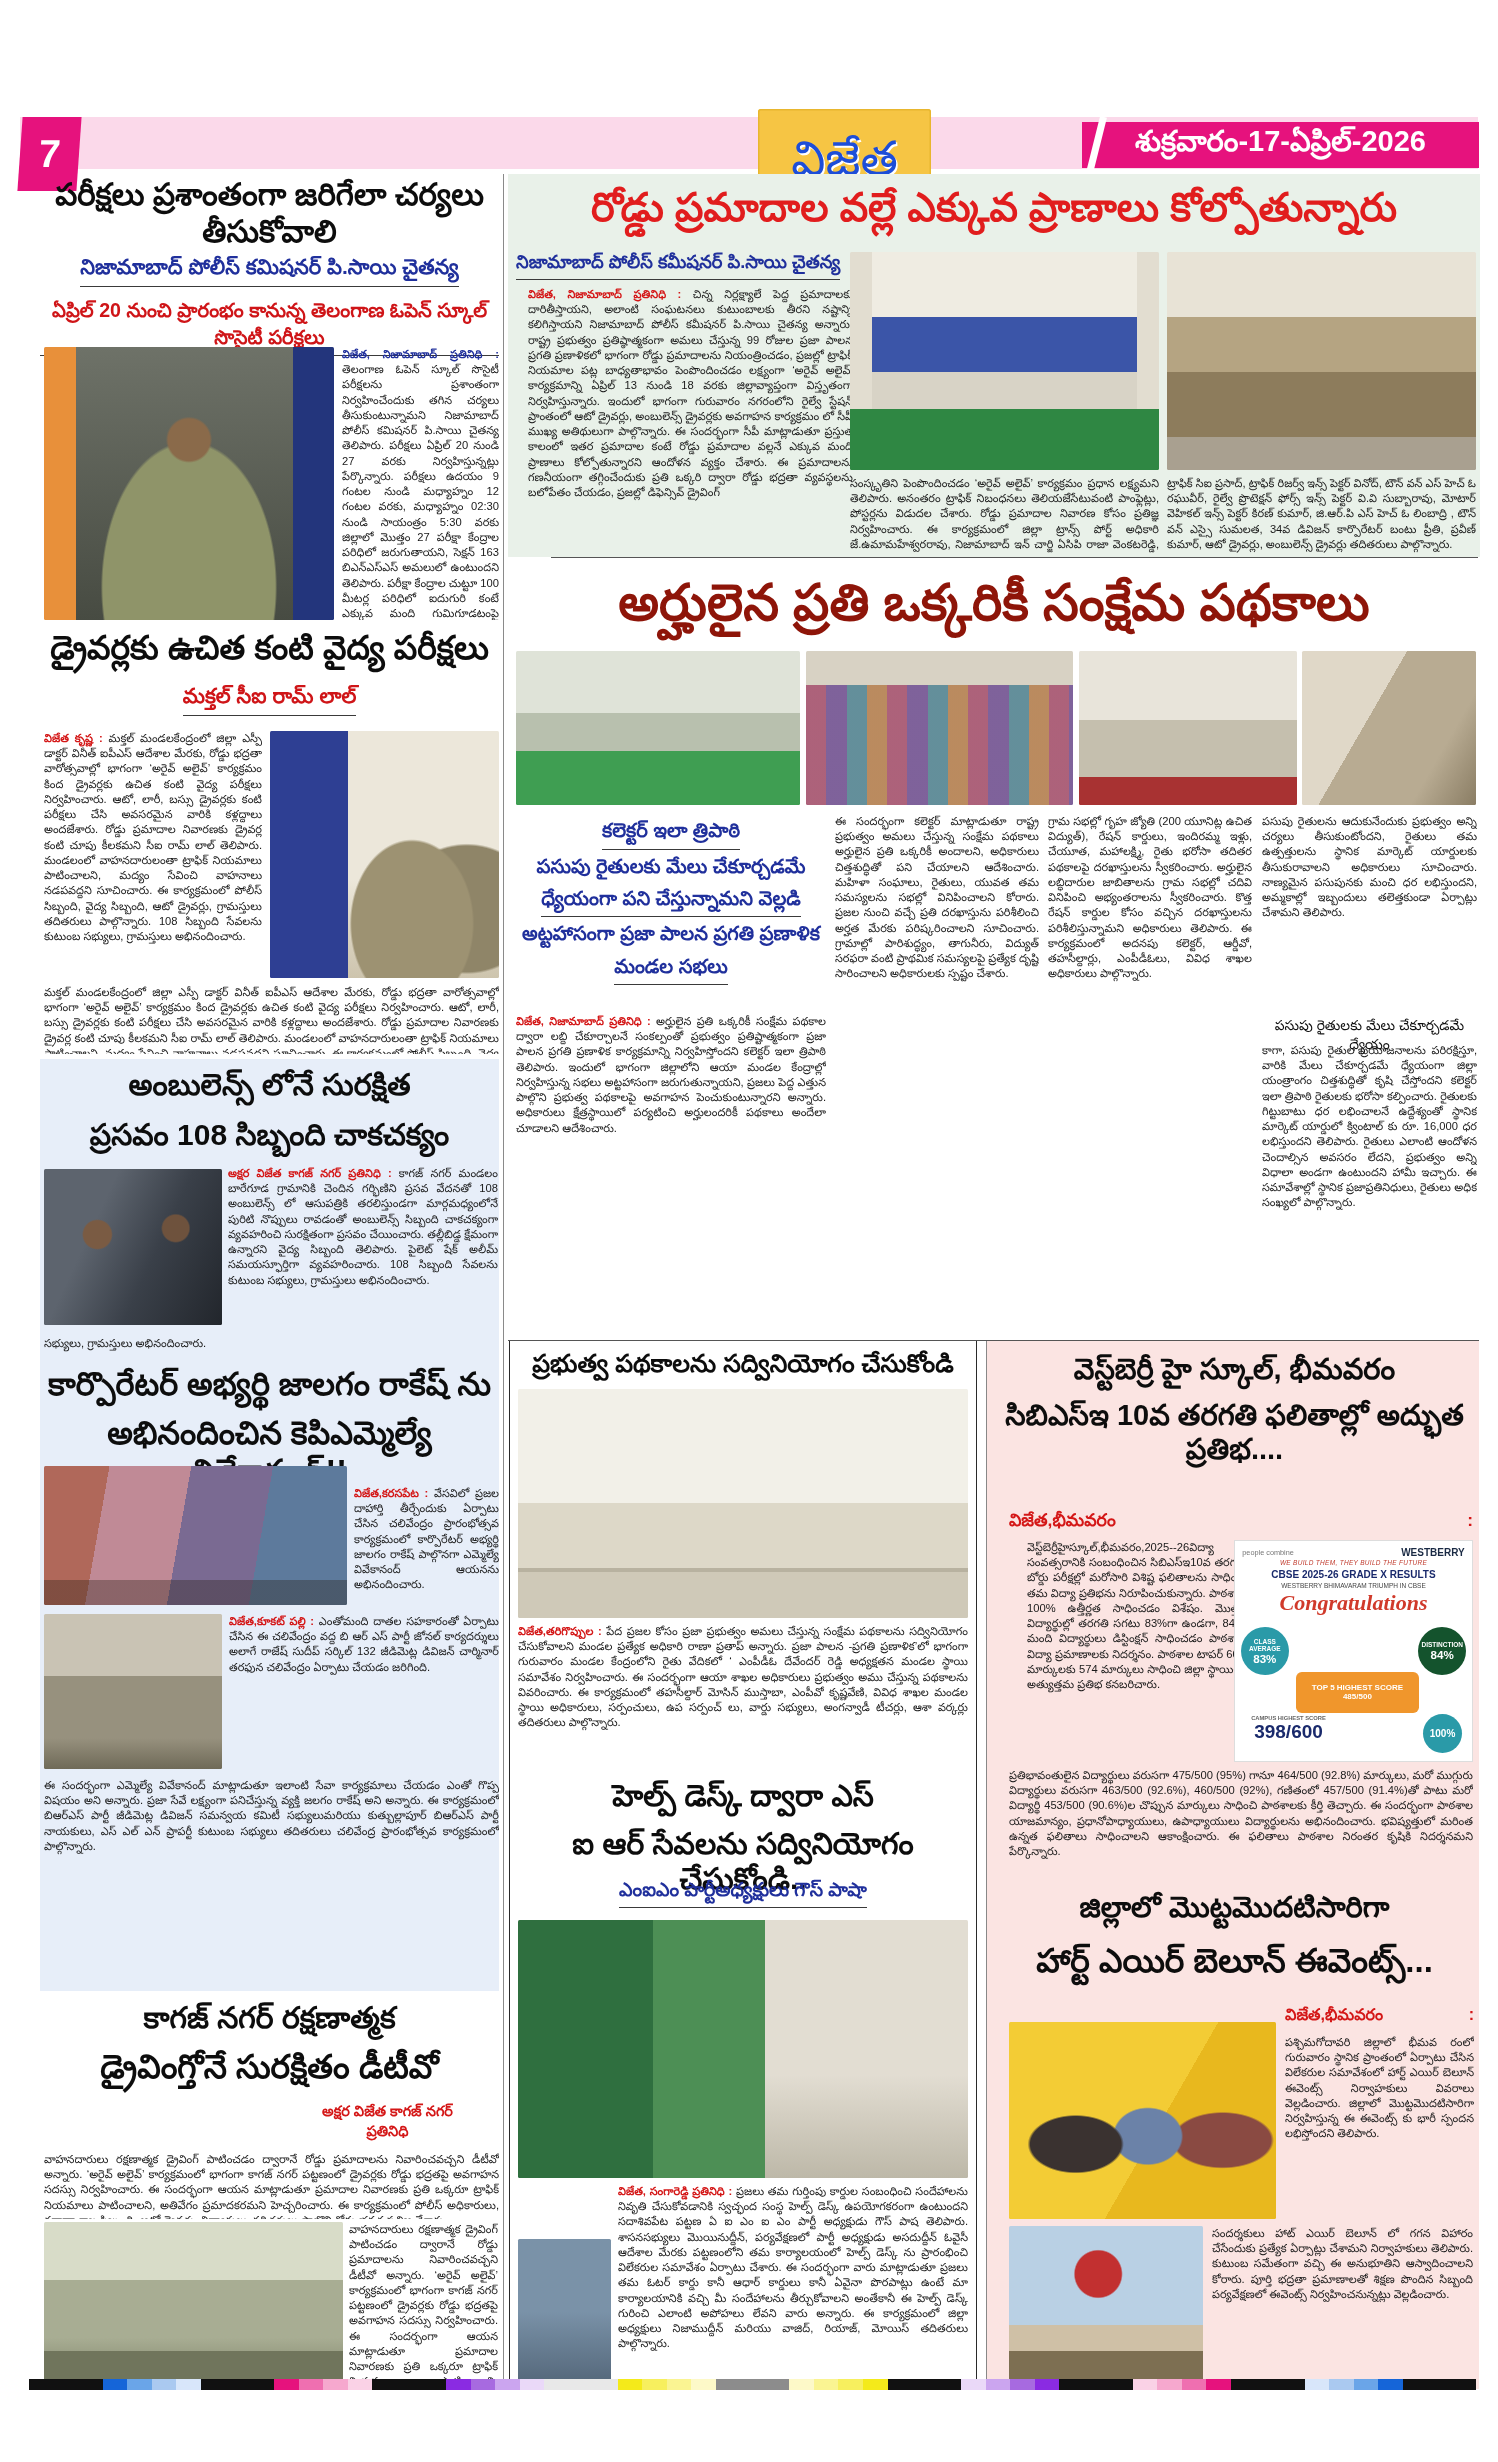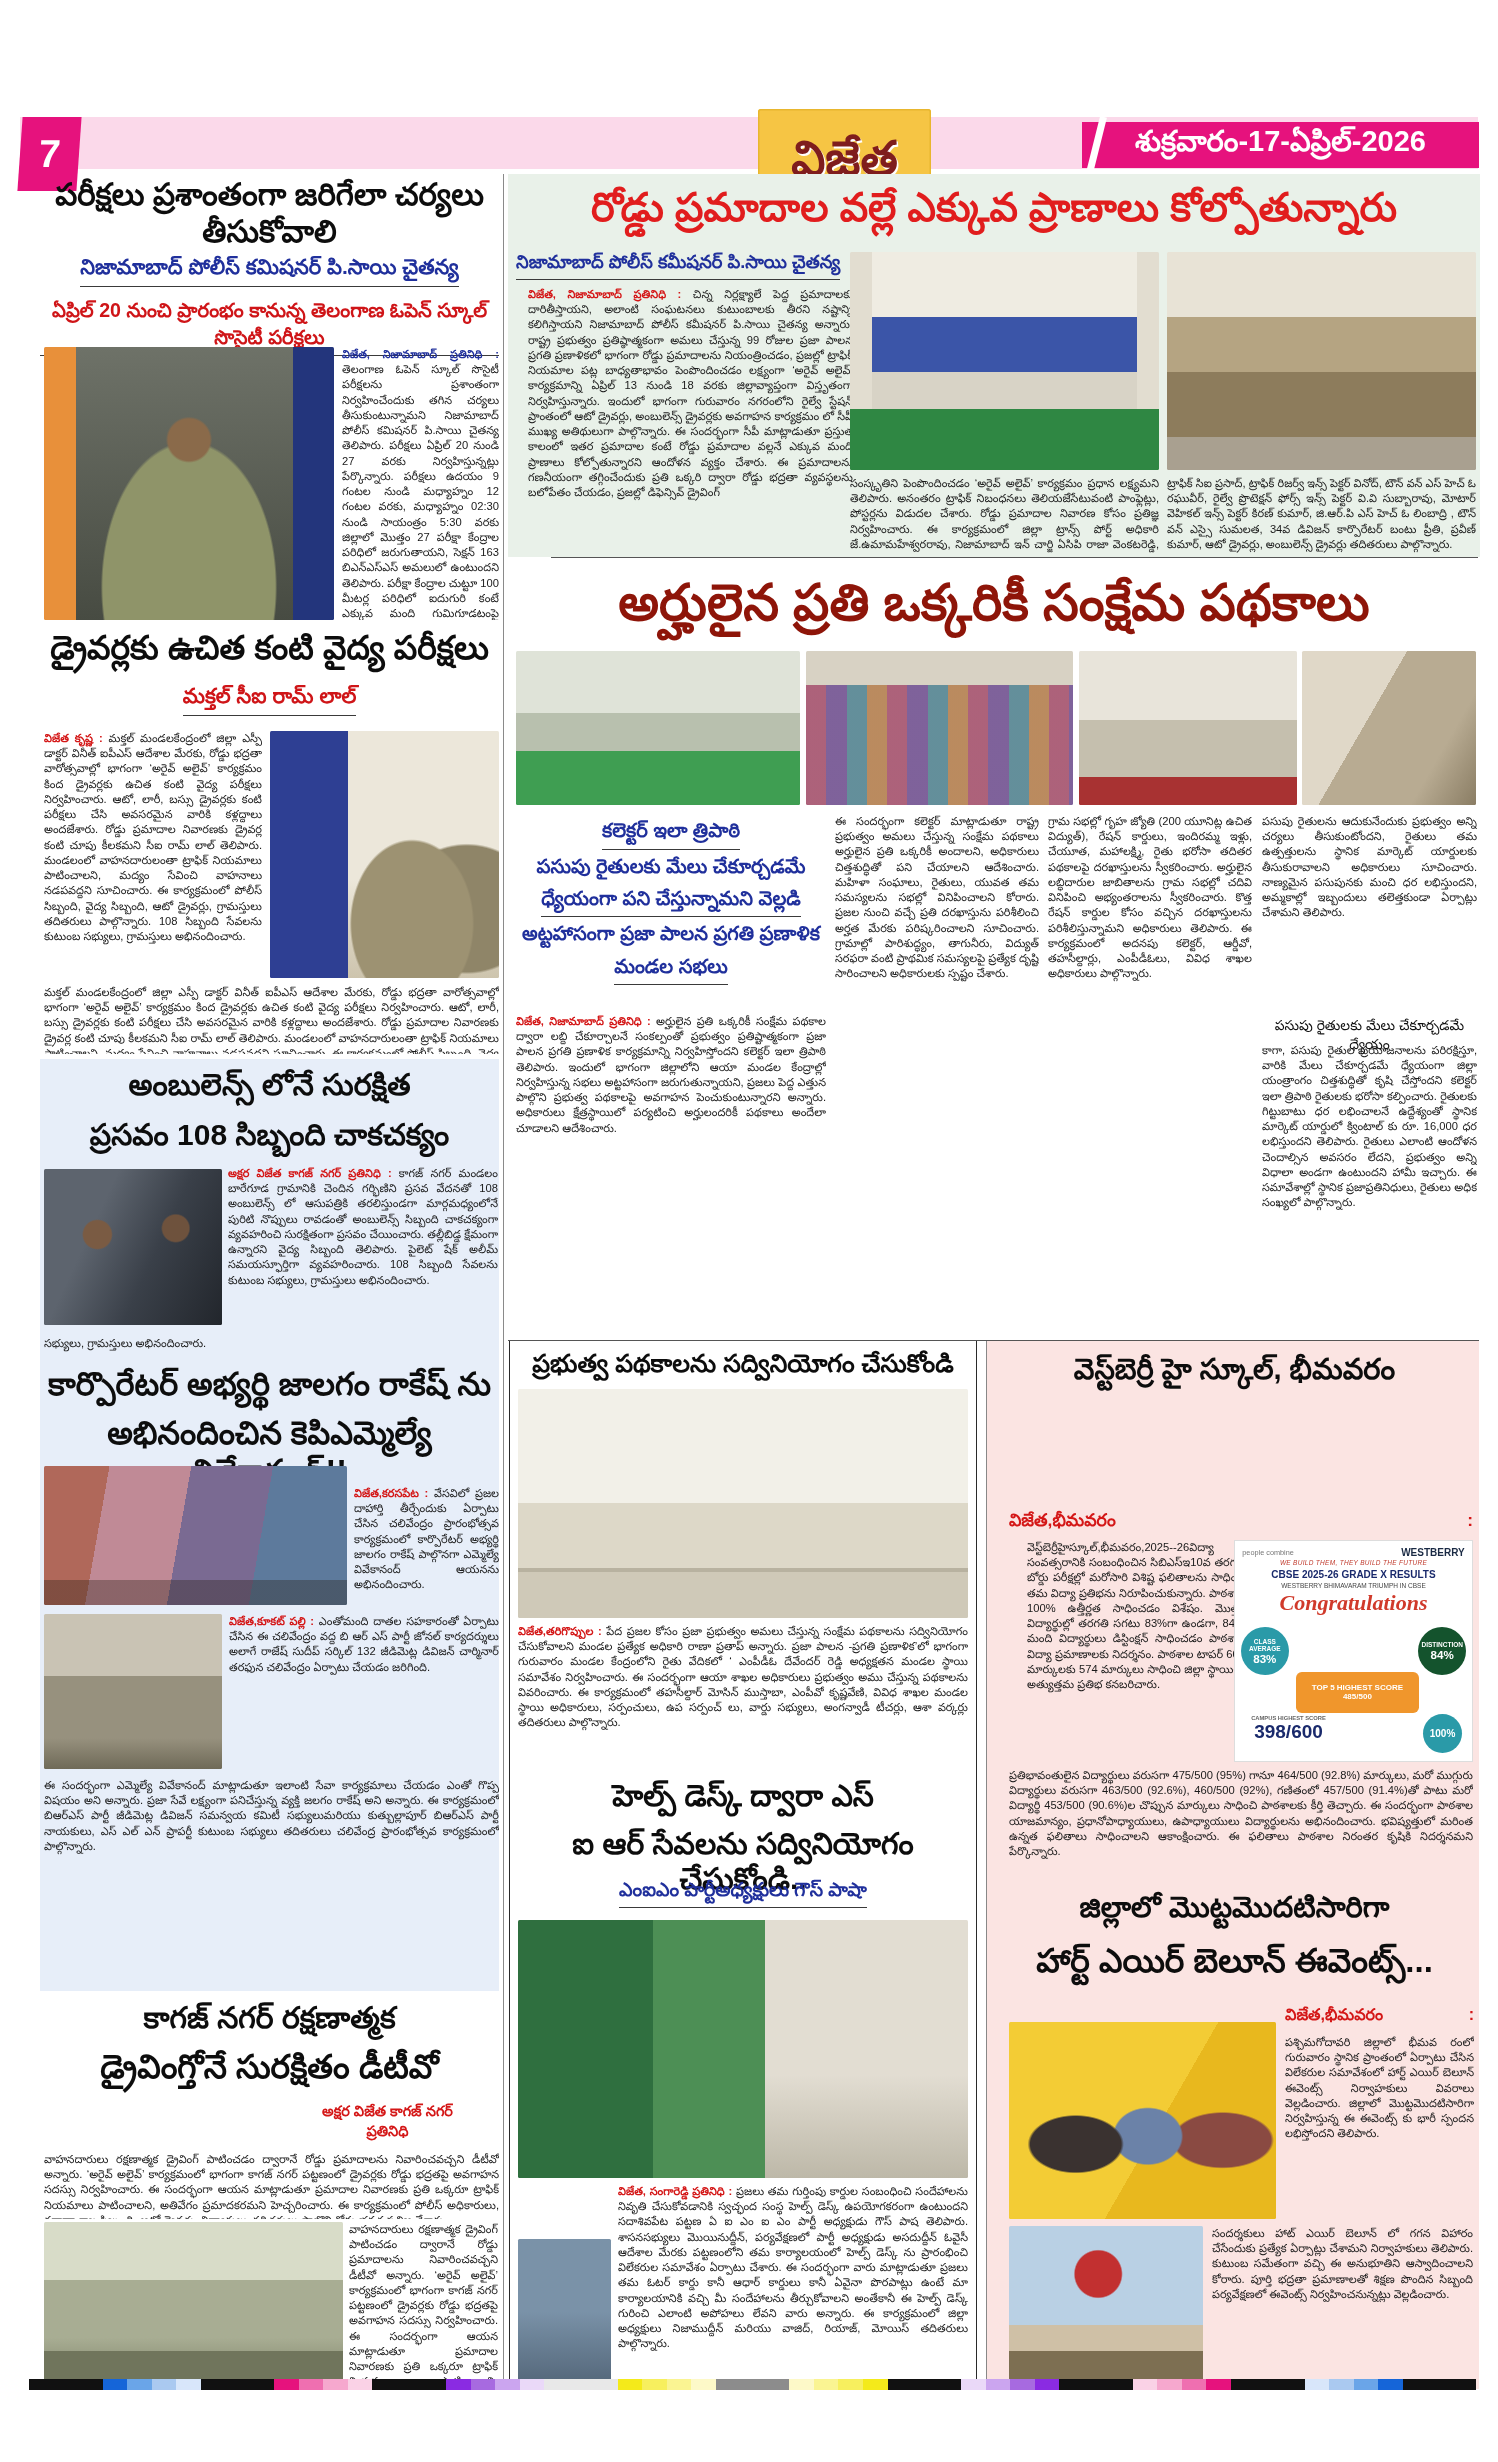--- a/index.html
+++ b/index.html
@@ -87,21 +87,21 @@
 
 <div class="page">
 
   <div class="abs" style="left:20px;top:117px;width:1458px;height:52px;background:#fbd9ea;"></div>
   <div class="abs" style="left:20px;top:117px;width:59px;height:74px;background:#e6127d;transform:skewX(-4deg);
               display:flex;align-items:center;justify-content:center;">
     <span style="color:#fff;font-size:39px;font-weight:bold;">7</span>
   </div>
   <div class="abs" style="left:758px;top:109px;width:173px;height:110px;background:#f6c544;border-radius:2.9px;
               display:flex;align-items:center;justify-content:center;box-shadow:0 0 0 1.5px #e8b62e inset;">
-    <span style="color:#7f1d1d;font-size:48px;font-weight:bold;text-shadow:1.5px 1.5px 0 #ffffff;">విజేత</span>
+    <span style="color:#1d4ed8;font-size:48px;font-weight:normal;text-shadow:1.5px 1.5px 0 #ffffff;">విజేత</span>
   </div>
   <div class="abs" style="left:1082px;top:122px;width:397px;height:46px;background:#e6127d;display:flex;align-items:center;justify-content:center;">
     <span style="color:#fff;font-size:29px;font-weight:bold;">శుక్రవారం-17-ఏప్రిల్-2026</span>
   </div>
   <div class="abs" style="left:1093px;top:116px;width:7.3px;height:58px;background:#fff;transform:rotate(14deg);"></div>
 
   <div class="abs vline" style="left:503px;top:174px;height:2216px;"></div>
   <div class="abs hline" style="left:551px;top:557px;width:927px;"></div>
   <div class="abs hline" style="left:508px;top:1340px;width:971px;"></div>
 
@@ -231,20 +231,21 @@
   </div>
   <div class="abs photo ph-sir" style="left:518px;top:1920px;width:450px;height:258px;"></div>
   <div class="abs photo ph-sirsmall" style="left:518px;top:2239px;width:93px;height:145px;"></div>
   <div class="abs bodytext" style="left:618px;top:2184px;width:350px;height:202px;">
     <span class="byline-red">విజేత, సంగారెడ్డి ప్రతినిధి : </span><span>ప్రజలు తమ గుర్తింపు కార్డుల సంబంధించి సందేహాలను నివృతి చేసుకోవడానికి స్వచ్ఛంద సంస్థ హెల్ప్ డెస్క్ ఉపయోగకరంగా ఉంటుందని సదాశివపేట పట్టణ ఏ ఐ ఎం ఐ ఎం పార్టీ అధ్యక్షుడు గౌస్ పాష  తెలిపారు. శాసనసభ్యులు మొయినుద్దీన్, పర్యవేక్షణలో పార్టీ అధ్యక్షుడు అసదుద్దీన్ ఓవైసీ ఆదేశాల మేరకు పట్టణంలోని తమ కార్యాలయంలో హెల్ప్ డెస్క్ ను ప్రారంభించి  విలేకరుల సమావేశం ఏర్పాటు చేశారు. ఈ సందర్భంగా వారు మాట్లాడుతూ ప్రజలు తమ ఓటర్ కార్డు కానీ ఆధార్ కార్డులు కానీ ఏవైనా పొరపాట్లు ఉంటే మా కార్యాలయానికి వచ్చి మీ సందేహాలను తీర్చుకోవాలని అంతేకానీ ఈ హెల్ప్ డెస్క్ గురించి ఎలాంటి అపోహలు లేవని వారు అన్నారు. ఈ కార్యక్రమంలో జిల్లా అధ్యక్షులు నిజాముద్దీన్ మరియు వాజిద్, రియాజ్, మోయిస్ తదితరులు పాల్గొన్నారు.</span>
   </div>
   <div class="abs bodytext" style="left:518px;top:2184px;width:94px;height:51px;"></div>
 
   <div class="abs" style="left:986px;top:1341px;width:493px;height:1048px;background:#fbe4e2;border-left:0.7px solid #888;"></div>
   <div class="abs headline" style="left:995px;top:1352px;width:479px;font-size:29px;">వెస్ట్‌బెర్రీ హై స్కూల్, భీమవరం</div>
+  <div class="abs headline" style="left:995px;top:1398px;width:479px;font-size:29px;">సిబిఎస్ఇ 10వ తరగతి ఫలితాల్లో అద్భుత ప్రతిభ....</div>
   <div class="abs" style="left:1009px;top:1510px;width:464px;display:flex;justify-content:space-between;font-size:17.4px;">
     <span class="byline-red">విజేత,భీమవరం</span>
     <span class="byline-red">:</span>
   </div>
   <div class="abs bodytext" style="left:1009px;top:1540px;width:218px;height:222px;margin-left:18px;">
     <span>వెస్ట్‌బెర్రీహైస్కూల్,భీమవరం,2025--26విద్యా సంవత్సరానికి సంబంధించిన సిబిఎస్ఇ10వ తరగతి బోర్డు పరీక్షల్లో మరోసారి విశిష్ట ఫలితాలను సాధించి తమ విద్యా ప్రతిభను నిరూపించుకున్నారు. పాఠశాల 100% ఉత్తీర్ణత సాధించడం విశేషం. మొత్తం విద్యార్థుల్లో తరగతి సగటు 83%గా ఉండగా, 84% మంది విద్యార్థులు డిస్టింక్షన్ సాధించడం పాఠశాల విద్యా ప్రమాణాలకు నిదర్శనం. పాఠశాల టాపర్ 600 మార్కులకు 574 మార్కులు సాధించి జిల్లా స్థాయిలో అత్యుత్తమ ప్రతిభ కనబరిచారు.</span>
   </div>
 
   <div class="abs poster" style="left:1234px;top:1540px;width:239px;height:222px;">
     <div class="row1">

